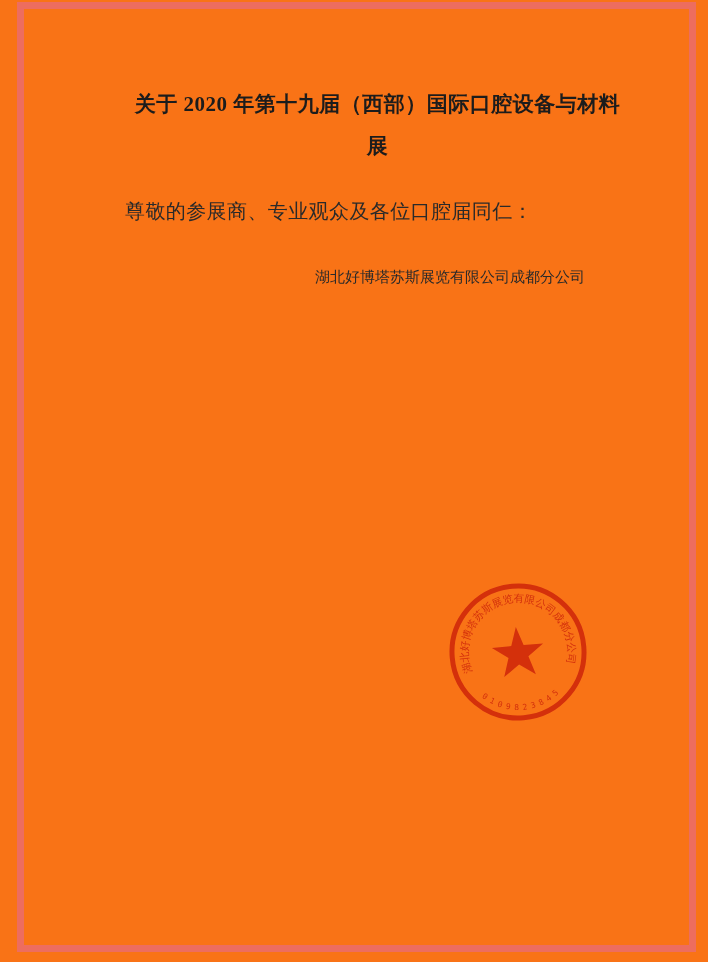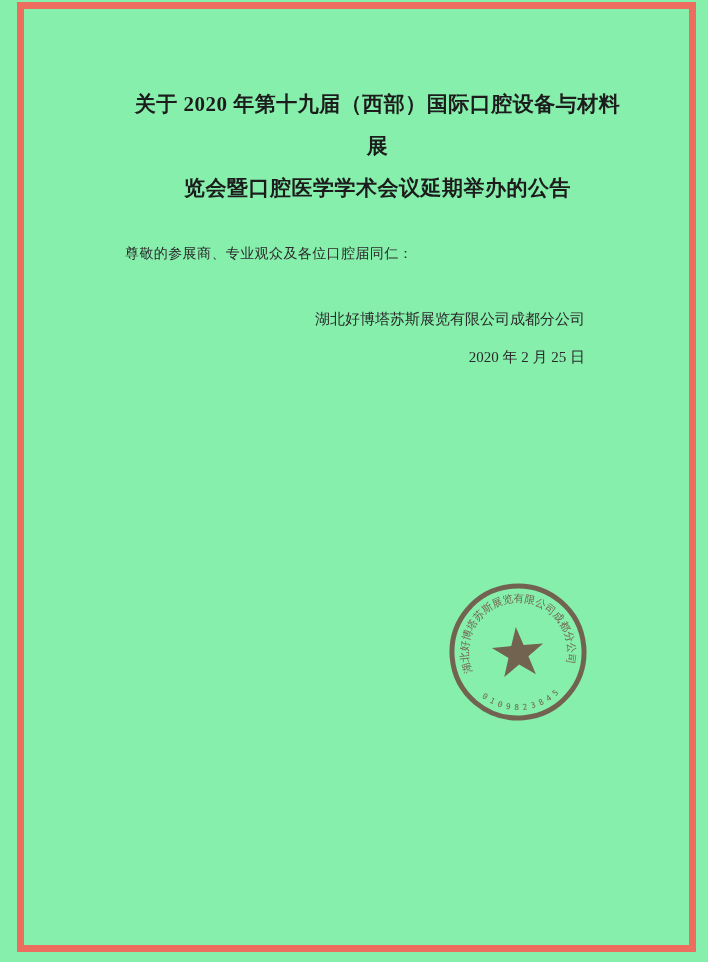--- a/index.html
+++ b/index.html
@@ -1,27 +1,27 @@
 <!DOCTYPE html>
 <html><head>
 <meta charset="utf-8">
 <style>
   html,body{margin:0;padding:0;background:#ffffff;}
   .page{
-    position:relative;width:708px;height:962px;background:#86efac;overflow:hidden;
+    position:relative;width:708px;height:962px;background:#f97316;overflow:hidden;
     font-family:"Liberation Serif","DejaVu Serif",serif;color:#262626;
   }
   .frame{
     position:absolute;left:17px;top:2px;width:679px;height:950px;
     border:7px solid #ed6d5f;box-sizing:border-box;
   }
   .content{position:absolute;left:125px;top:83px;width:505px;}
   .title{margin:0;font-size:21px;font-weight:bold;line-height:42px;text-align:center;color:#1c1c1c;letter-spacing:0.5px;}
   .title span{display:block;}
-  .bodytext{margin-top:27px;font-size:14px;line-height:35px;text-align:justify;letter-spacing:0.4px;color:#2a2a2a;}
+  .bodytext{margin-top:27px;font-size:20px;line-height:35px;text-align:justify;letter-spacing:0.4px;color:#2a2a2a;}
   .bodytext p{margin:0;}
   .indent{text-indent:2em;}
   .signature{margin-top:29px;font-size:15px;line-height:38px;text-align:right;padding-right:45px;color:#2a2a2a;}
   .stamp{
     position:absolute;left:443px;top:577px;width:150px;height:150px;
     mix-blend-mode:multiply;opacity:0.85;transform:rotate(-5deg);
   }
   .stamp .arc-text{font-size:10.5px;font-family:"Liberation Serif","DejaVu Serif",serif;}
   .stamp .serial-text{font-size:8px;letter-spacing:4px;font-family:"DejaVu Sans Mono",monospace;}
 </style>
@@ -29,30 +29,28 @@
 <body>
 
 <div class="page">
 
   <div class="frame"></div>
 
   <div class="content">
 
     <h1 class="title">
       <span>关于 2020 年第十九届（西部）国际口腔设备与材料展</span>
-      <span>览会暨口腔医学学术会议延期举办的公告</span>
     </h1>
 
     <div class="bodytext">
       <p>尊敬的参展商、专业观众及各位口腔届同仁：</p>
     </div>
 
     <div class="signature">
       <div>湖北好博塔苏斯展览有限公司成都分公司</div>
-      <div>2020 年 2 月 25 日</div>
     </div>
 
   </div>
 
   <svg class="stamp" viewBox="0 0 150 150" xmlns="http://www.w3.org/2000/svg" xmlns:xlink="http://www.w3.org/1999/xlink">
     <defs>
       <path id="arcTop" d="M 29.7,96.1 A 50,50 0 1 1 120.3,96.1" fill="none"></path>
       <path id="arcBottom" d="M 34,116 A 58,58 0 0 0 116,116" fill="none"></path>
     </defs>
     <circle cx="75" cy="75" r="66" fill="none" stroke="#d34e5e" stroke-width="5"></circle>

